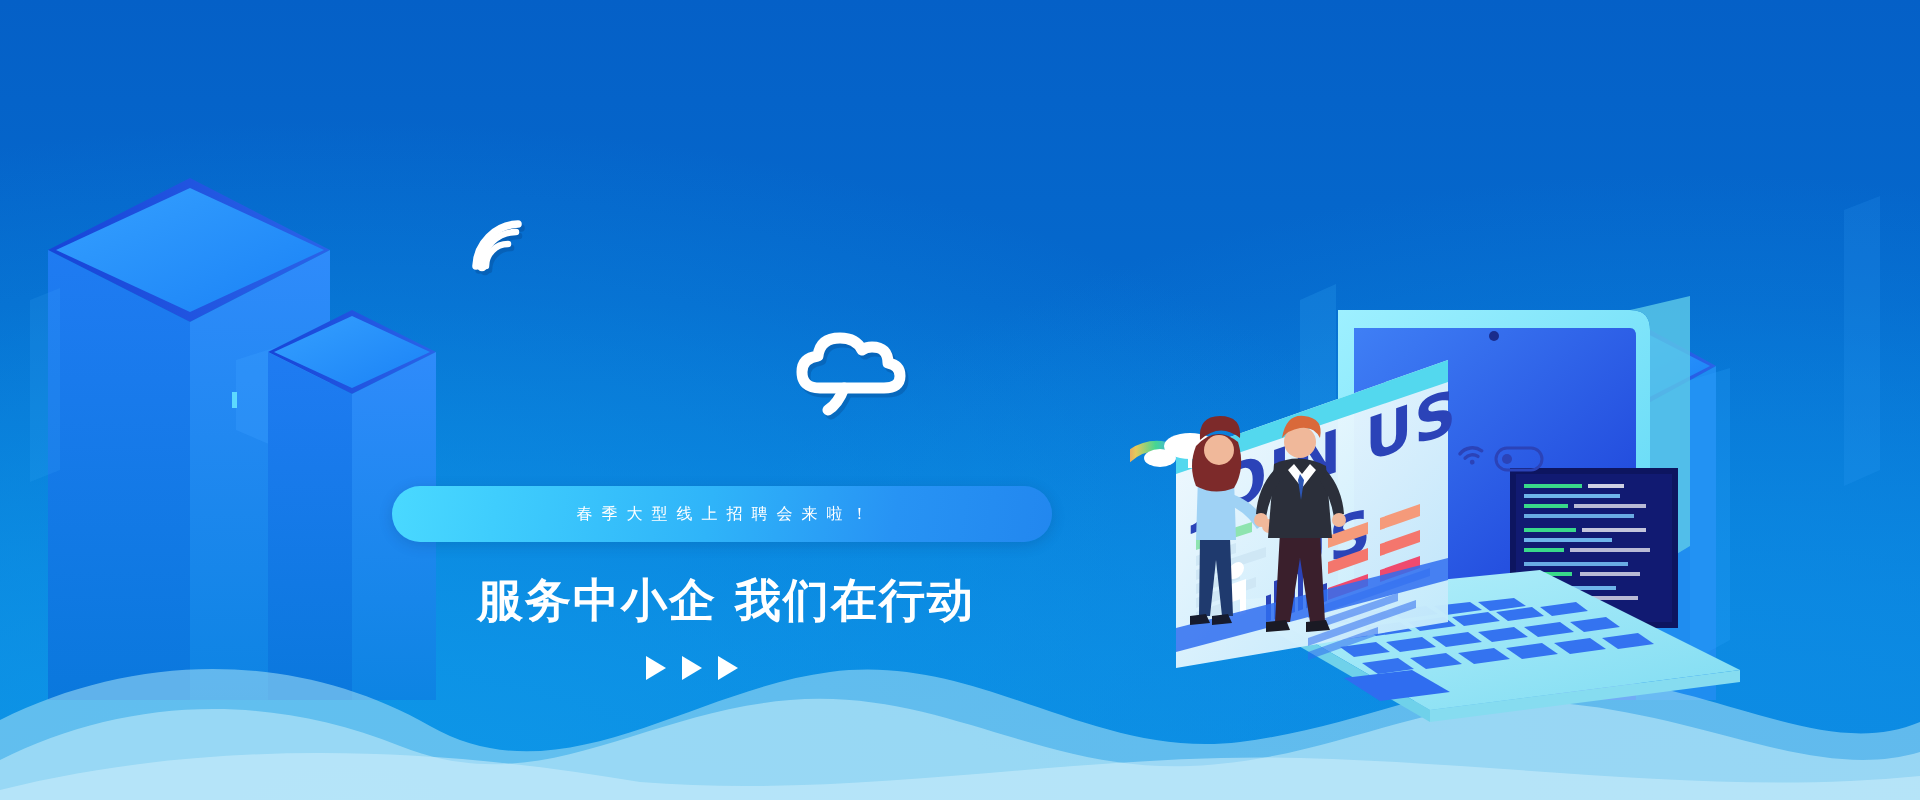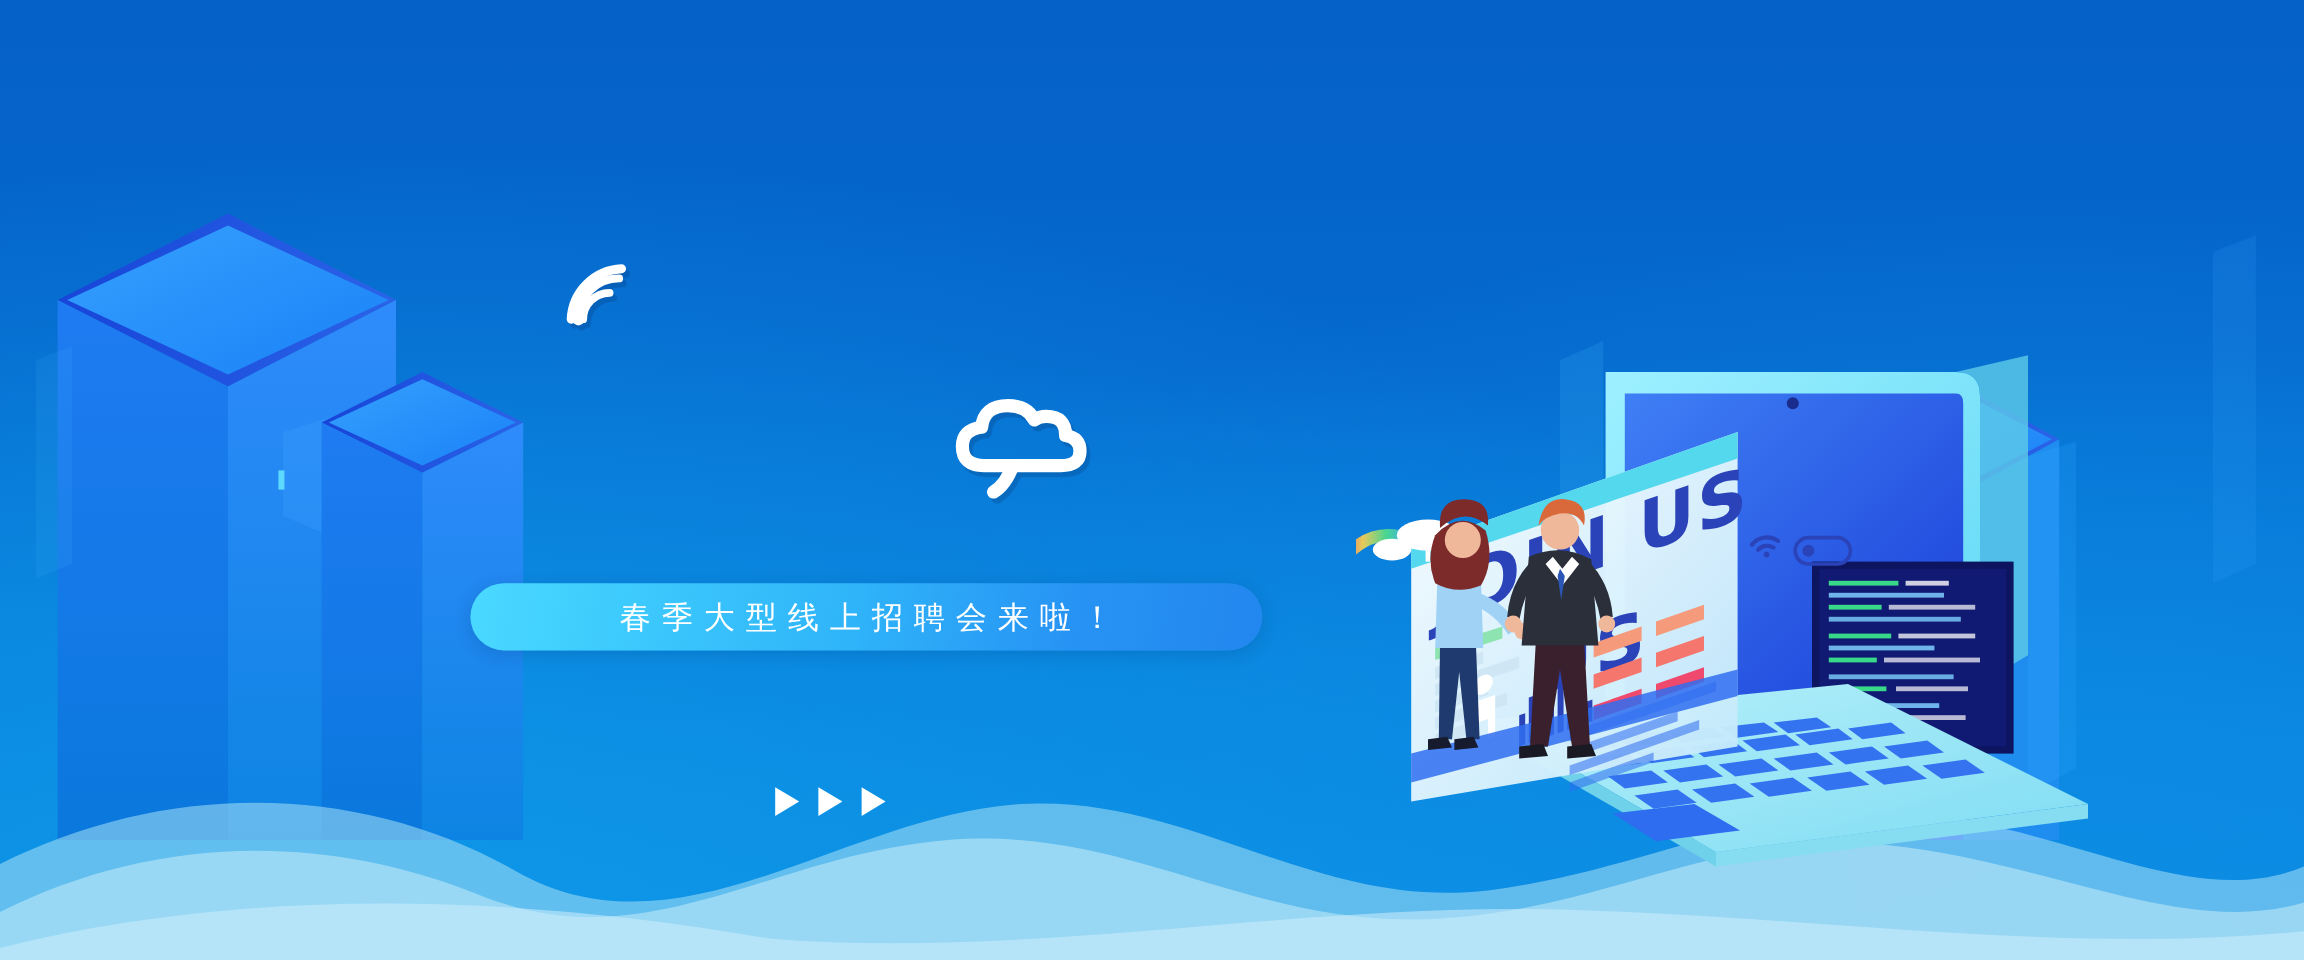--- a/index.html
+++ b/index.html
@@ -48,21 +48,21 @@
   .pill{
     position:absolute;left:392px;top:486px;
     width:660px;height:56px;
     border-radius:28px;
     background:linear-gradient(100deg,#4ad9ff 0%,#3fcdfd 16%,#2fb4f9 48%,#2793f4 76%,#2287ef 100%);
     box-shadow:0 3px 14px rgba(2,40,88,.18);
     display:flex;align-items:center;justify-content:center;
   }
   .pill-text{
     color:#ffffff;
-    font-size:26px;
+    font-size:16px;
     letter-spacing:9px;
     font-weight:500;
     text-indent:9px;
     font-family:Liberation Mono, monospace;
   }
 
   .tagline{
     position:absolute;left:466px;top:570px;
     width:520px;text-align:center;
     color:#ffffff;
@@ -390,20 +390,21 @@
       <g fill="none" stroke="#ffffff" stroke-width="11" stroke-linejoin="round" stroke-linecap="round">
         <path d="M34,62 q-18,0 -18,-16 q0,-14 16,-16 q2,-18 22,-18 q16,0 22,12 q4,-3 10,-3 q16,0 16,16 q12,2 12,13 q0,12 -16,12 Z"></path>
         <path d="M58,62 q-6,16 -16,22"></path>
       </g>
     </svg>
 
     <div class="pill">
       <span class="pill-text">春季大型线上招聘会来啦！</span>
     </div>
 
+    <div class="tagline">服务中小企 我们在行动</div>
 
     <div class="arrows">
       <i></i>
       <i></i>
       <i></i>
     </div>
   </div>
 
 </div>
 

